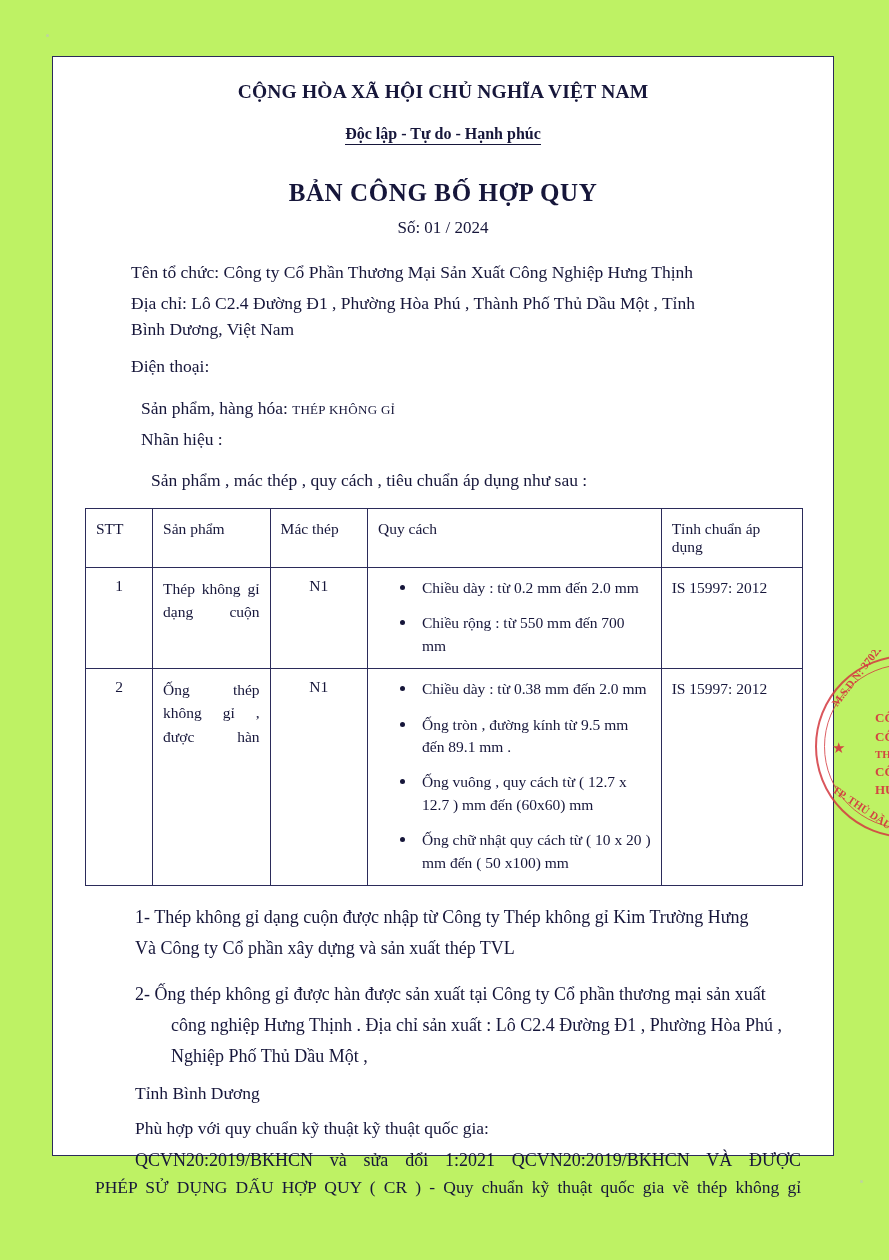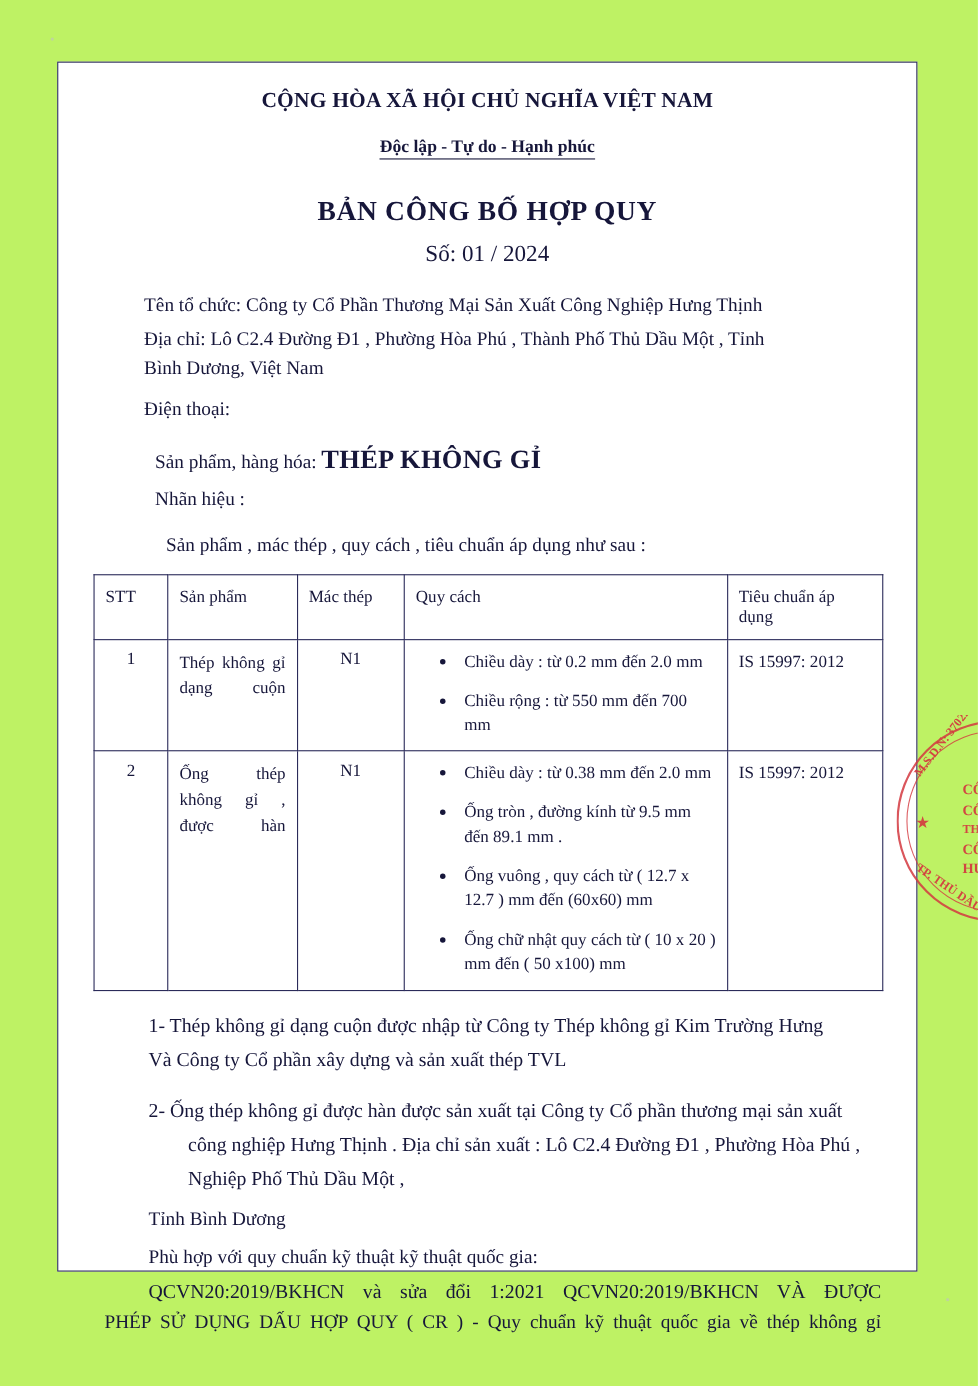--- a/index.html
+++ b/index.html
@@ -58,36 +58,36 @@
     color: #16163a;
   }
   .doc-title {
     font-weight: bold;
     font-size: 25px;
     letter-spacing: 0.6px;
     margin-top: 34px;
     color: #16163a;
   }
   .doc-number {
-    font-size: 21px;
+    font-size: 17px;
     margin-top: 11px;
     color: #16163a;
   }
   .body-line {
     font-size: 17.5px;
     line-height: 1.45;
     margin-top: 12px;
     color: #16163a;
   }
   .indent-1 { padding-left: 48px; }
   .indent-2 { padding-left: 58px; }
   .indent-3 { padding-left: 68px; }
   .product-name {
-    font-weight: bold;
-    font-size: 24px;
+    font-weight: normal;
+    font-size: 13px;
     letter-spacing: 0.3px;
   }
 
   
   table.spec {
     border-collapse: collapse;
     width: 718px;
     margin: 14px 0 0 2px;
     font-size: 15.5px;
     color: #16163a;
@@ -292,21 +292,21 @@
 
       <div class="body-line indent-3" style="margin-top:16px;">Sản phẩm , mác thép , quy cách , tiêu chuẩn áp dụng như sau :</div>
 
       <table class="spec">
         <thead>
           <tr>
             <th class="c-stt">STT</th>
             <th class="c-prod">Sản phẩm</th>
             <th class="c-grade">Mác thép</th>
             <th class="c-spec">Quy cách</th>
-            <th class="c-std">Tiêu chuẩn áp dụng</th>
+            <th class="c-std">Tỉnh chuẩn áp dụng</th>
           </tr>
         </thead>
         <tbody>
           <tr>
             <td class="c-stt">1</td>
             <td class="c-prod">Thép không gỉ dạng cuộn</td>
             <td class="c-grade">N1</td>
             <td class="c-spec">
               <ul>
                 <li>Chiều dày : từ 0.2 mm đến 2.0 mm</li>

